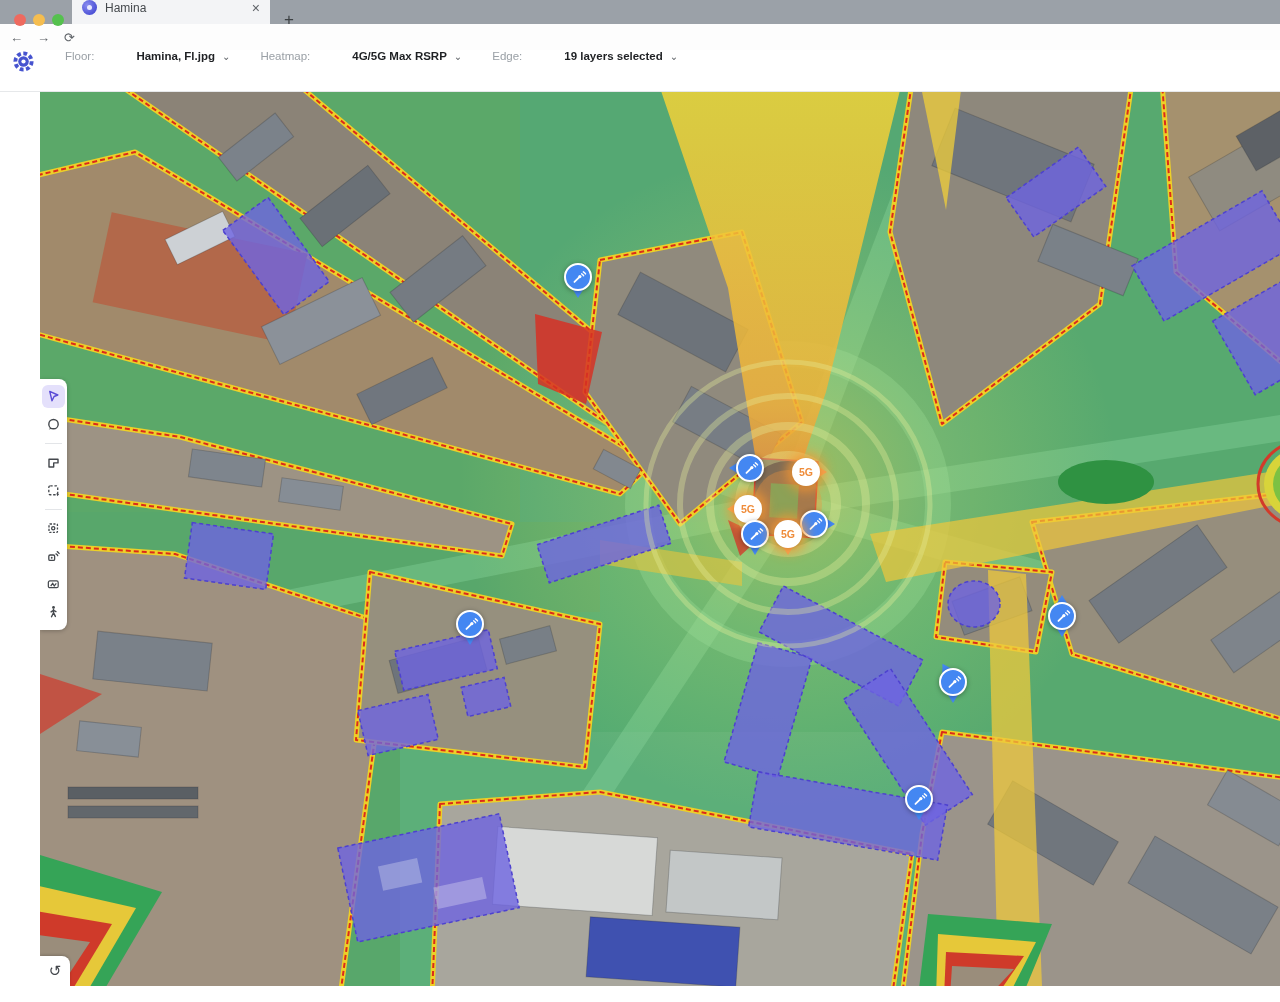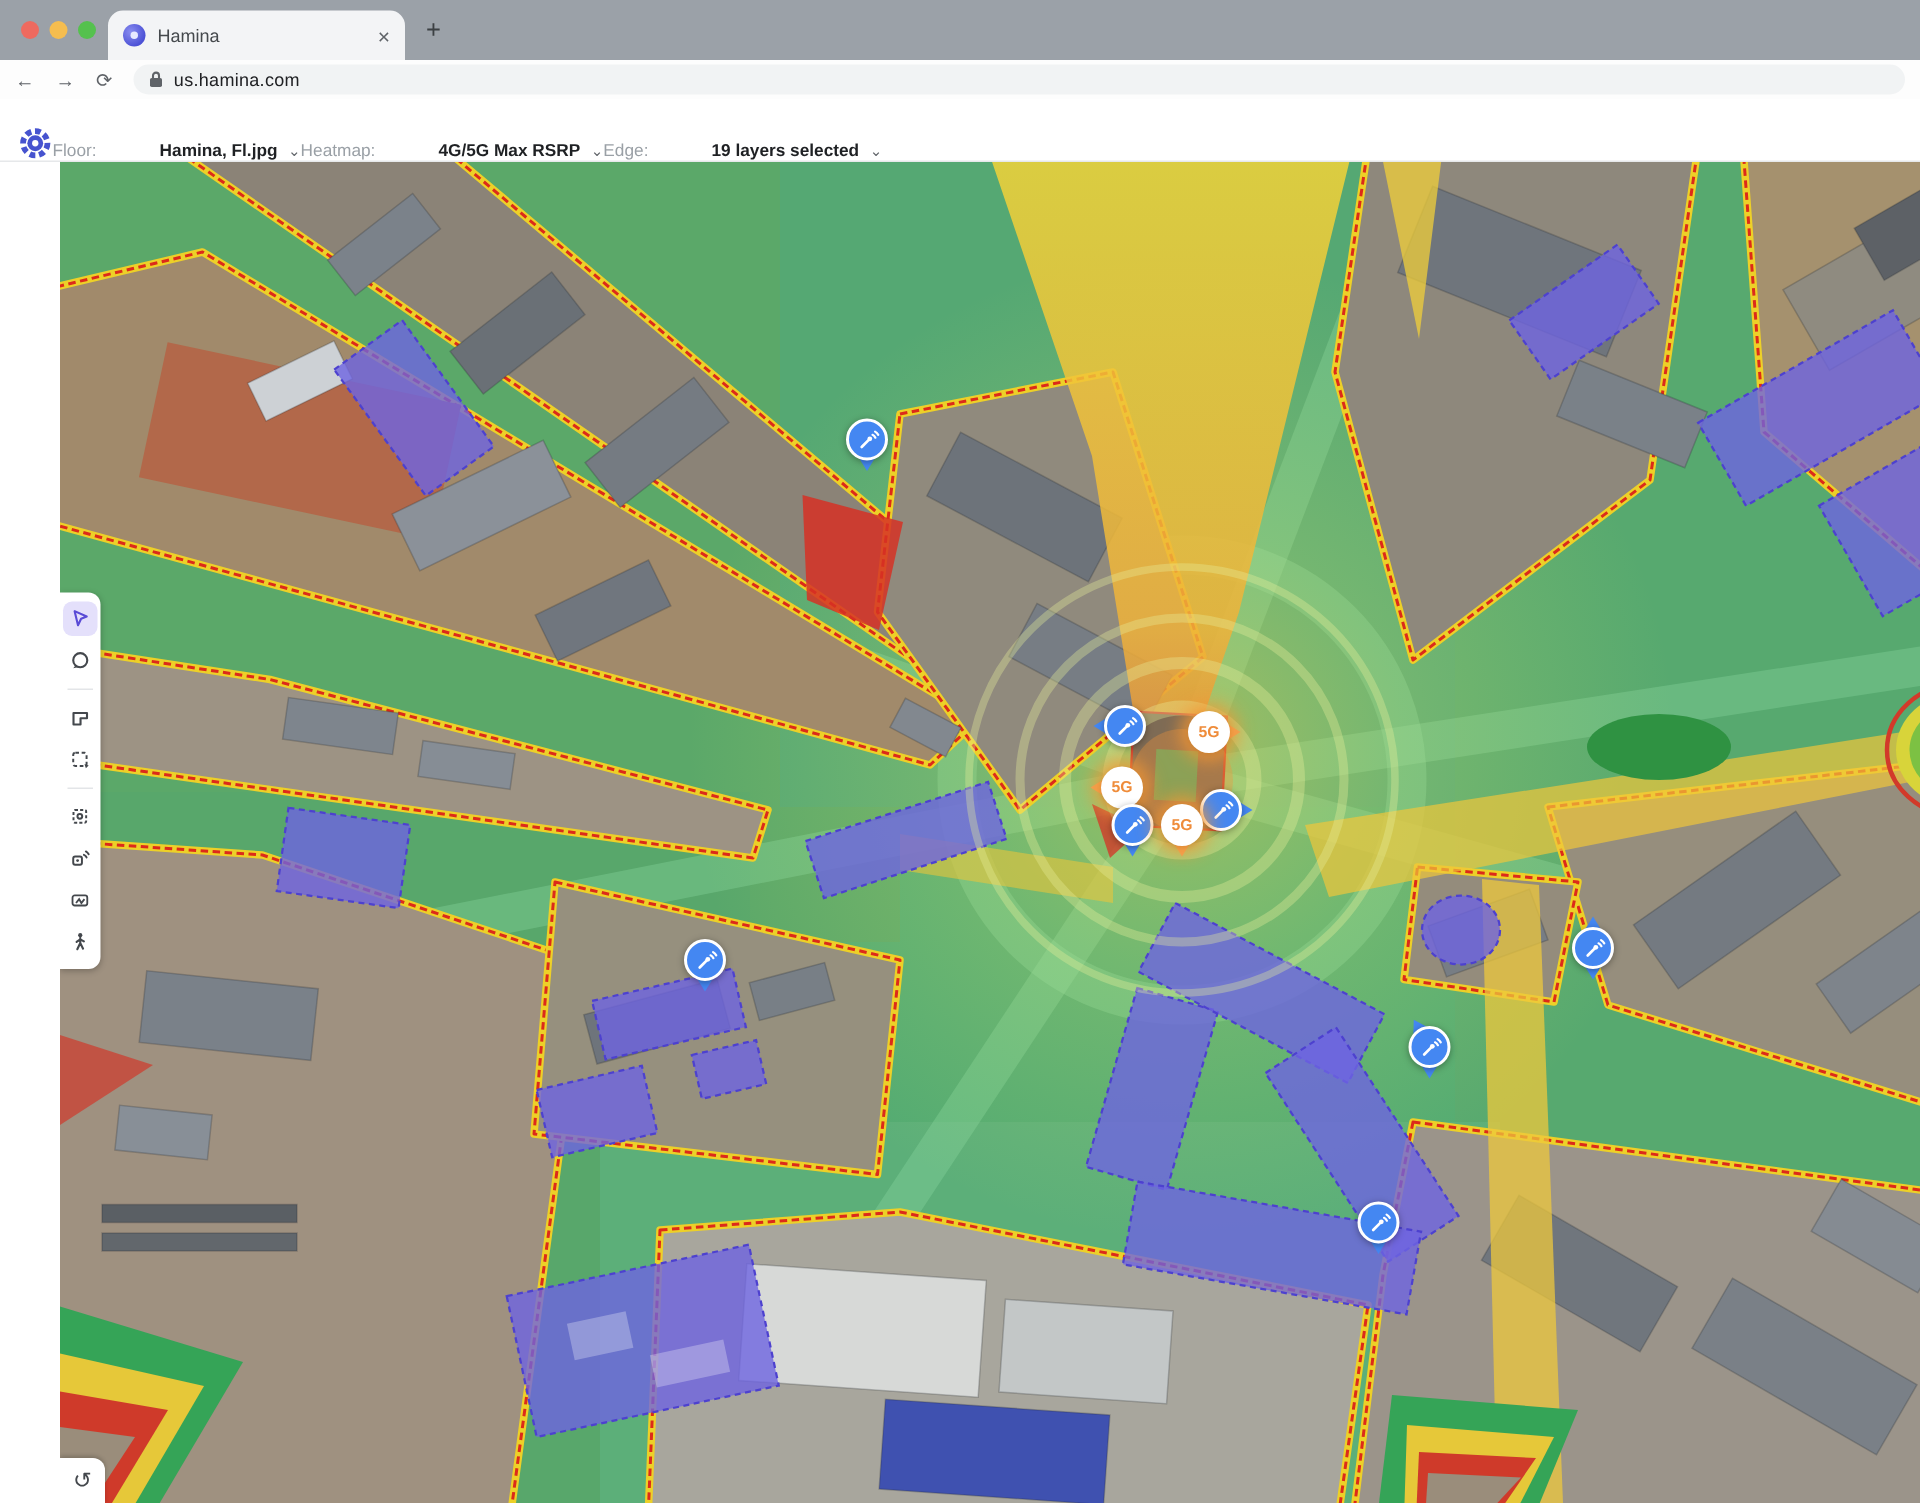--- a/index.html
+++ b/index.html
@@ -1,20 +1,20 @@
 <!DOCTYPE html>
 <html><head>
 <meta charset="utf-8">
 <style>
   * { box-sizing: border-box; margin: 0; padding: 0; }
   html,body { width:1280px; height:1002px; overflow:hidden;
     font-family:"Liberation Sans", sans-serif; background:#fff; }
 
   
-  .tab-strip { position:relative; height:40px; background:#9ba1a8; }
+  .tab-strip { position:relative; height:24px; background:#9ba1a8; }
   .traffic { position:absolute; top:14px; width:12px; height:12px; border-radius:50%; }
   .t-red { left:14px; background:#ee6a5f; }
   .t-yellow { left:33px; background:#f5bd4f; }
   .t-green { left:52px; background:#55c14e; }
   .tab { position:absolute; left:72px; bottom:0; width:198px; height:33px;
     background:#f3f4f6; border-radius:10px 10px 0 0; display:flex; align-items:center;
     padding:0 10px; gap:8px; }
   .favicon { width:15px; height:15px; border-radius:50%;
     background:radial-gradient(circle at 35% 35%, #8a8df0, #4d52d6 70%); position:relative; }
   .favicon::after { content:""; position:absolute; left:5px; top:5px; width:5px; height:5px;
@@ -24,21 +24,21 @@
   .new-tab { position:absolute; left:284px; top:10px; font-size:17px; color:#3c4043; }
 
   .url-row { height:26px; background:#fdfdfd; display:flex; align-items:center; padding:0 10px; gap:14px; }
   .nav-ic { font-size:13px; color:#5f6368; line-height:1; }
   .url-pill { flex:1; height:20px; background:#f1f3f4; border-radius:10px; display:flex;
     align-items:center; padding:0 10px; gap:7px; }
   .url-text { font-size:12px; color:#202124; letter-spacing:.2px; }
 
   
   .app-toolbar { height:42px; background:#fff; border-bottom:1px solid #e6e8ea;
-    display:flex; align-items:flex-end; padding:0 12px; }
+    display:flex; align-items:flex-start; padding:0 12px; gap:30px; }
   .dd { display:flex; align-items:center; gap:5px; font-size:11.5px; }
   .dd .lab { color:#9aa0a6; }
   .dd .val { color:#1f2124; font-weight:bold;margin-left:37px; }
   .dd .chev { color:#5f6368; font-size:10px; margin-left:2px; }
 
   
   .map { position:relative; width:1280px; height:894px; overflow:hidden; background:#7fa07a;margin-left:40px; }
   .scene { position:absolute; inset:0; display:block; }
 
   
@@ -92,27 +92,20 @@
     <span class="tab-title">Hamina</span>
     <span class="tab-close">×</span>
   </div>
   <span class="new-tab">+</span>
 </div>
 
 <div class="url-row">
   <span class="nav-ic">←</span>
   <span class="nav-ic">→</span>
   <span class="nav-ic">⟳</span>
-  <div class="url-pill">
-    <svg width="10" height="12" viewBox="0 0 10 12">
-      <rect x="1" y="5" width="8" height="6" rx="1.2" fill="#5f6368"></rect>
-      <path d="M3 5 V3.4 a2 2 0 0 1 4 0 V5" fill="none" stroke="#5f6368" stroke-width="1.4"></path>
-    </svg>
-    <span class="url-text">us.hamina.com</span>
-  </div>
 </div>
 
 <div class="app-toolbar">
   <svg width="23" height="23" viewBox="0 0 24 24">
     <circle cx="12" cy="12" r="8.5" fill="none" stroke="#4653cf" stroke-width="4" stroke-dasharray="4 2.6"></circle>
     <circle cx="12" cy="12" r="5.5" fill="#4653cf"></circle>
     <circle cx="12" cy="12" r="2.2" fill="#ffffff"></circle>
   </svg>
   <div class="dd">
     <span class="lab">Floor:</span>

